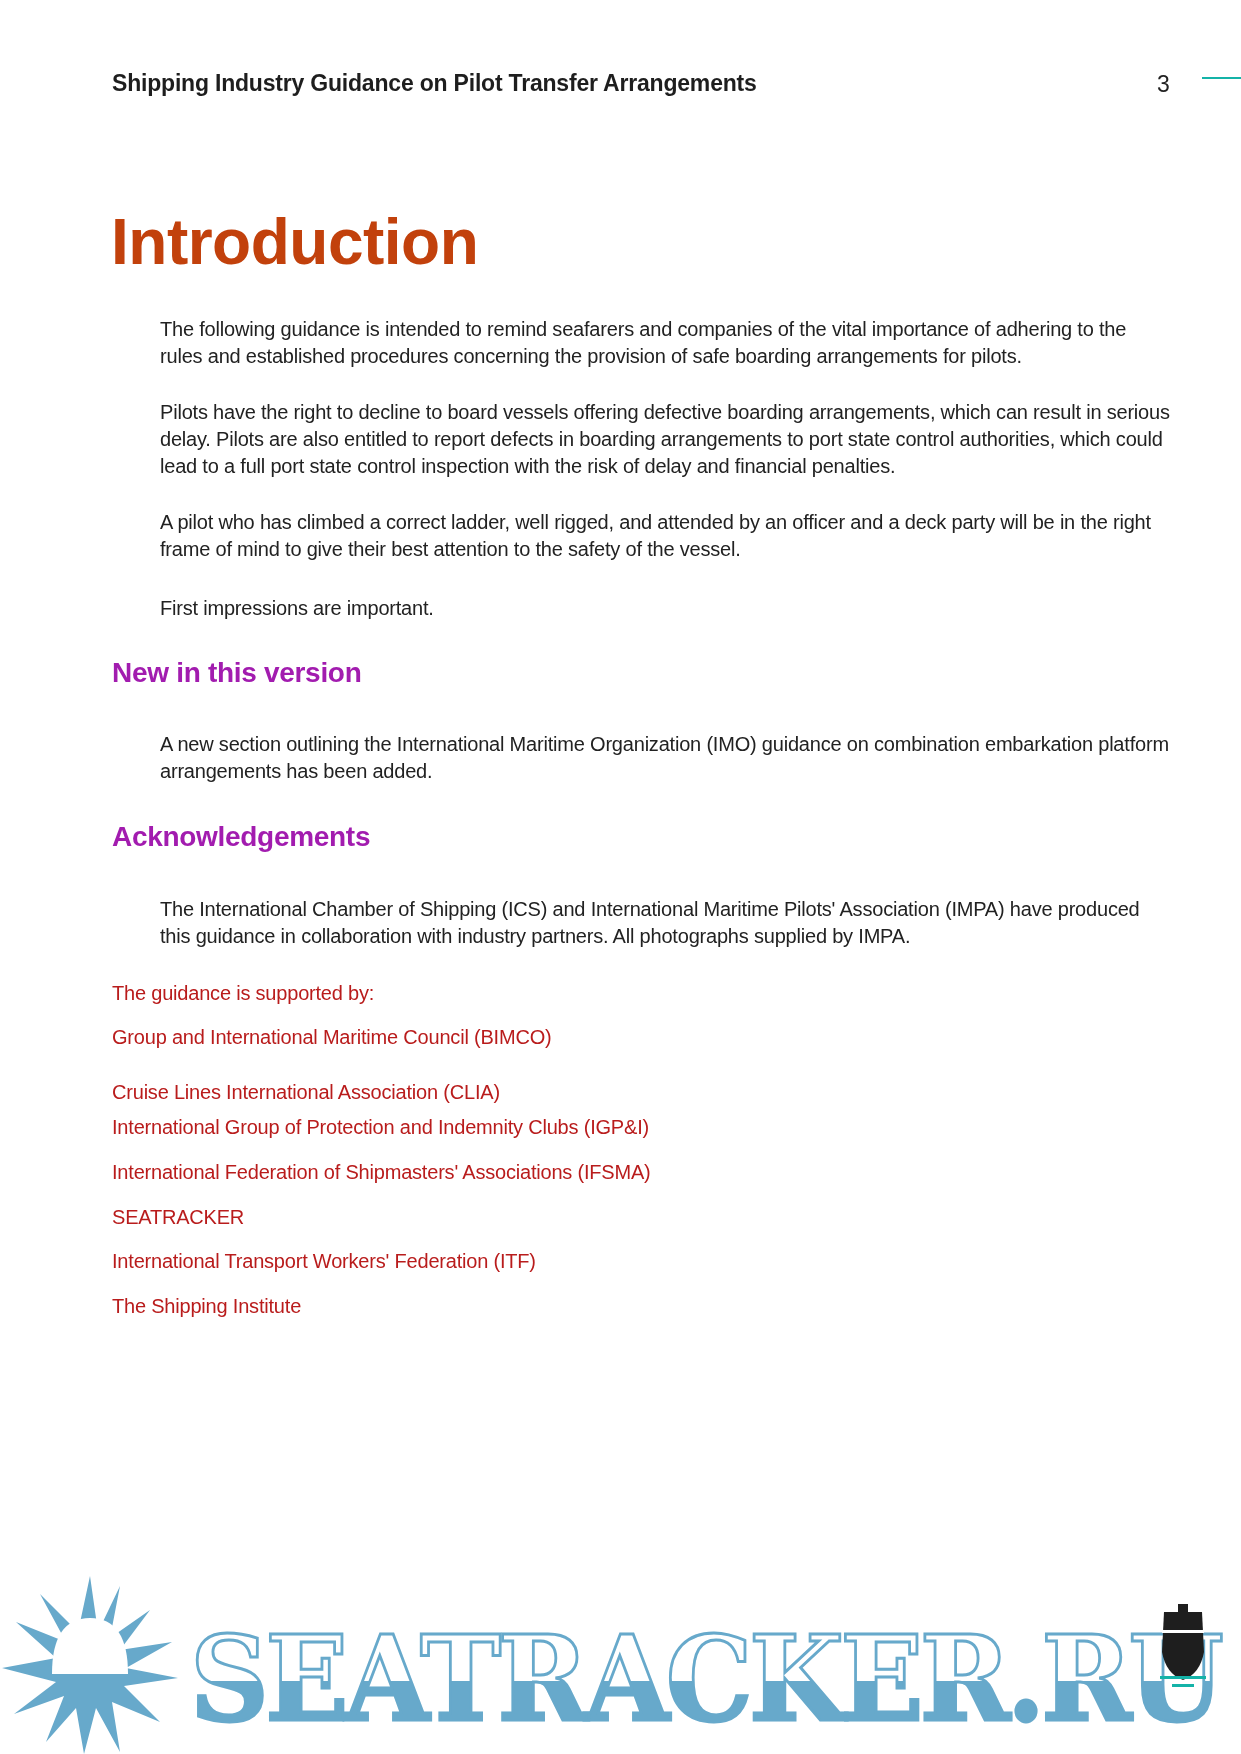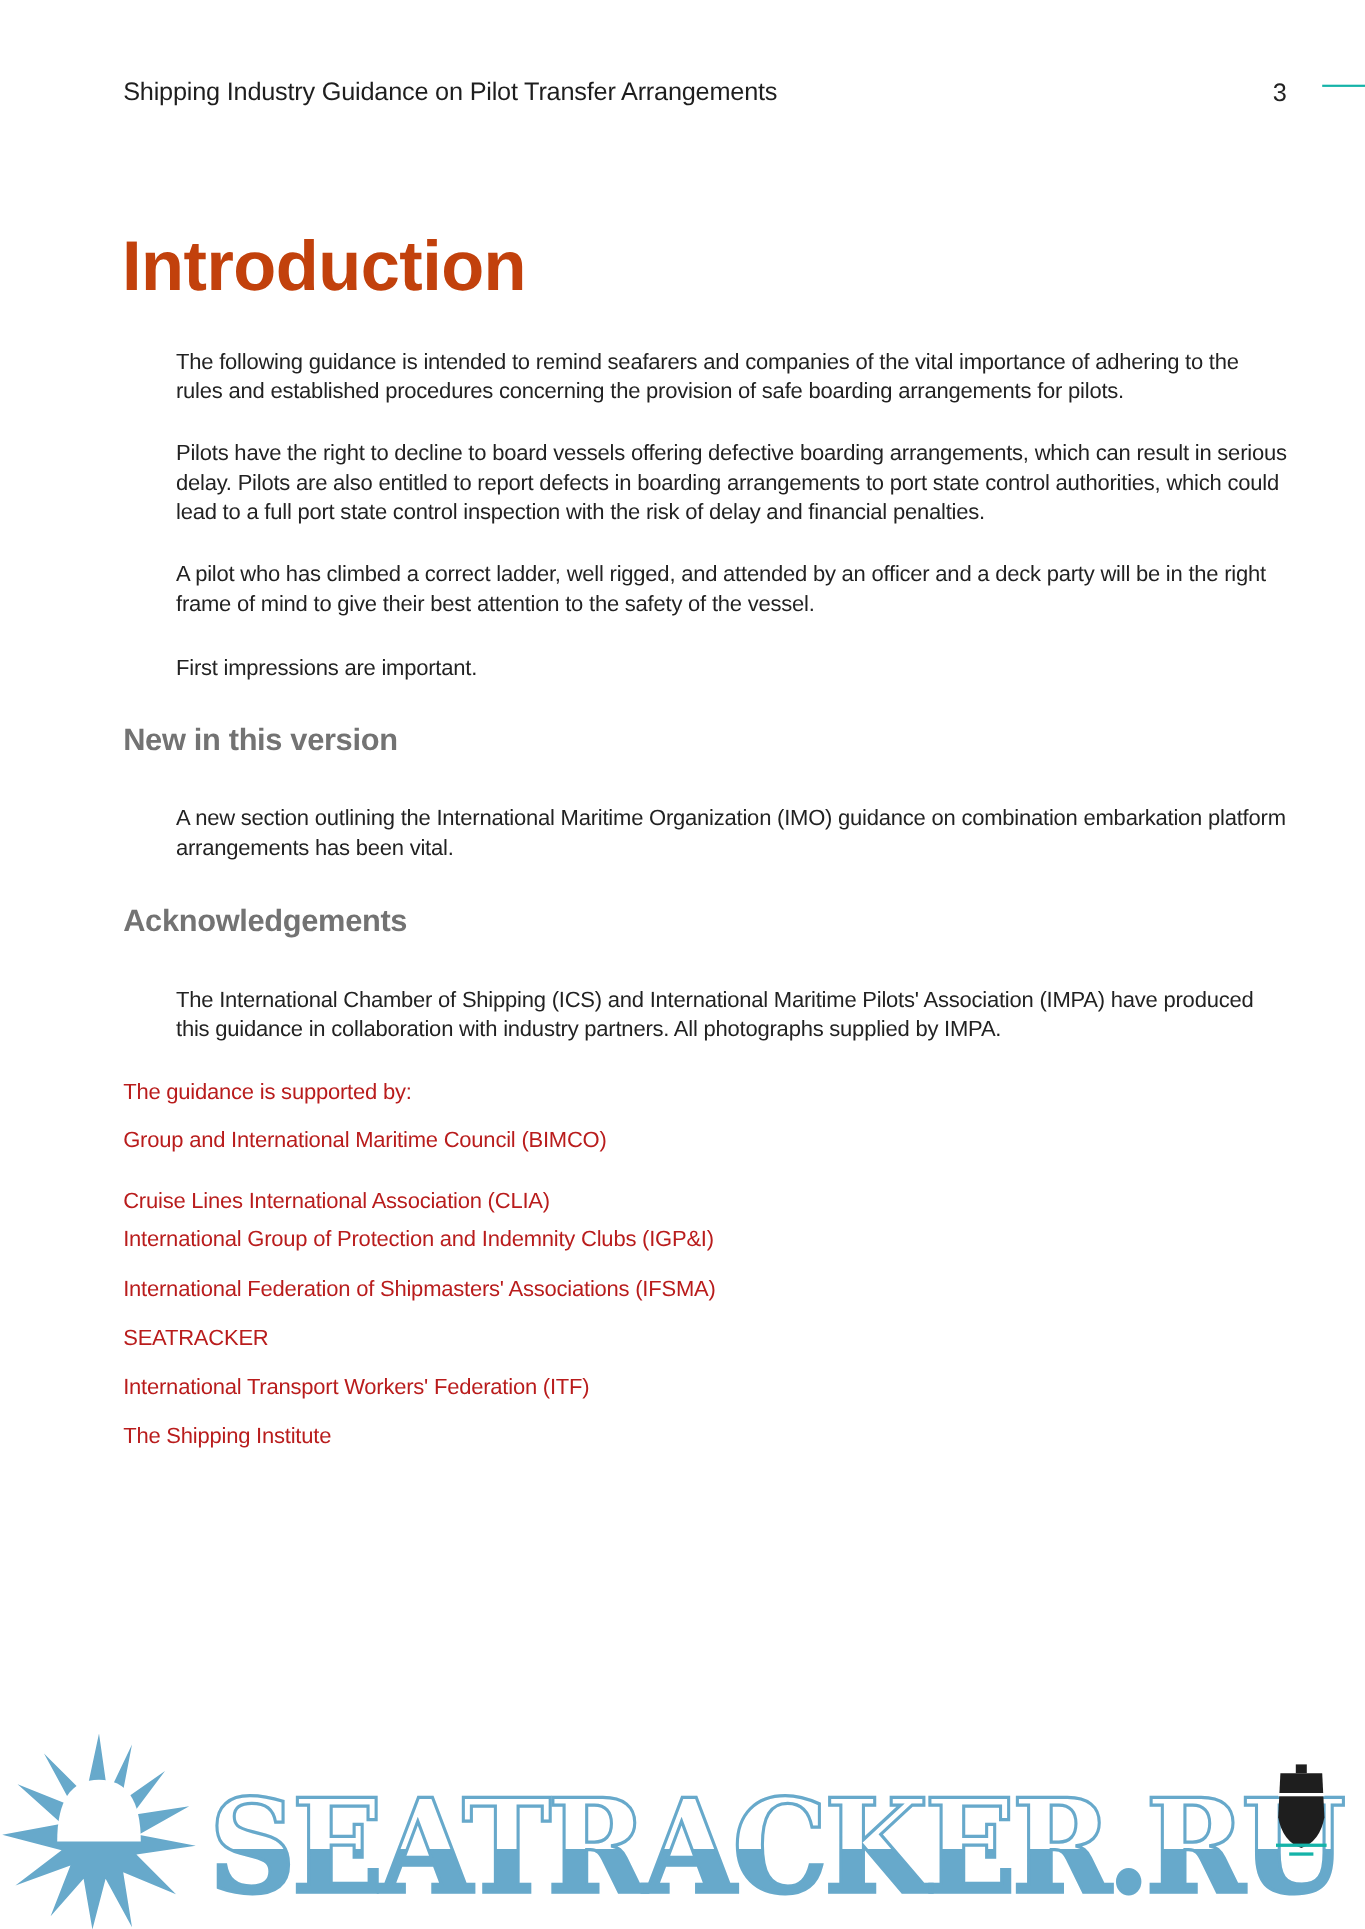--- a/index.html
+++ b/index.html
@@ -1,41 +1,41 @@
 <!DOCTYPE html>
 <html><head>
 <meta charset="utf-8">
 <style>
   html, body { margin: 0; padding: 0; background: #ffffff; }
   body { width: 1241px; height: 1754px; position: relative; overflow: hidden;
          font-family: "Liberation Sans", "DejaVu Sans", sans-serif; color: #1d1d1f; }
-  .header-title { position: absolute; left: 112px; top: 70px; font-size: 23px; font-weight: normal; color: #1e1e1e; letter-spacing: -0.2px; }
+  .header-title { position: absolute; left: 112px; top: 70px; font-size: 23px; font-weight: bold; color: #1e1e1e; letter-spacing: -0.2px; }
   .page-number { position: absolute; left: 1157px; top: 71px; font-size: 23px; color: #222; }
   .accent-line { position: absolute; left: 1202px; top: 77px; width: 39px; height: 2px; background: #14b3a8; }
   .h1 { position: absolute; left: 111px; top: 205px; font-size: 64px; font-weight: bold; color: #c2410c; letter-spacing: -0.5px; }
-  .h2 { position: absolute; left: 112px; font-size: 28px; font-weight: bold; color: #737373; letter-spacing: -0.3px; }
+  .h2 { position: absolute; left: 112px; font-size: 28px; font-weight: bold; color: #a21caf; letter-spacing: -0.3px; }
   .para { position: absolute; left: 112px; width: 1010px; font-size: 20px; line-height: 27px; color: #222; letter-spacing: -0.2px; margin-left: 48px; }
   .list-item { position: absolute; left: 112px; font-size: 20px; color: #b91c1c; letter-spacing: -0.2px; }
   .watermark { position: absolute; left: 0; top: 1572px; width: 1241px; height: 182px; }
 </style>
 </head>
 <body>
 
 <div class="header-title">Shipping Industry Guidance on Pilot Transfer Arrangements</div>
 <div class="page-number">3</div>
 <div class="accent-line"></div>
 
 <div class="h1">Introduction</div>
 <div class="para" style="top:316px">The following guidance is intended to remind seafarers and companies of the vital importance of adhering to the rules and established procedures concerning the provision of safe boarding arrangements for pilots.</div>
 <div class="para" style="top:399px">Pilots have the right to decline to board vessels offering defective boarding arrangements, which can result in serious delay. Pilots are also entitled to report defects in boarding arrangements to port state control authorities, which could lead to a full port state control inspection with the risk of delay and financial penalties.</div>
 <div class="para" style="top:509px">A pilot who has climbed a correct ladder, well rigged, and attended by an officer and a deck party will be in the right frame of mind to give their best attention to the safety of the vessel.</div>
 <div class="para" style="top:595px">First impressions are important.</div>
 
 <div class="h2" style="top:657px">New in this version</div>
-<div class="para" style="top:731px">A new section outlining the International Maritime Organization (IMO) guidance on combination embarkation platform arrangements has been vital.</div>
+<div class="para" style="top:731px">A new section outlining the International Maritime Organization (IMO) guidance on combination embarkation platform arrangements has been added.</div>
 
 <div class="h2" style="top:821px">Acknowledgements</div>
 <div class="para" style="top:896px">The International Chamber of Shipping (ICS) and International Maritime Pilots' Association (IMPA) have produced this guidance in collaboration with industry partners. All photographs supplied by IMPA.</div>
 <div class="list-item" style="top:982px">The guidance is supported by:</div>
 <div class="list-item" style="top:1026px">Group and International Maritime Council (BIMCO)</div>
 <div class="list-item" style="top:1081px">Cruise Lines International Association (CLIA)</div>
 <div class="list-item" style="top:1116px">International Group of Protection and Indemnity Clubs (IGP&amp;I)</div>
 <div class="list-item" style="top:1161px">International Federation of Shipmasters' Associations (IFSMA)</div>
 <div class="list-item" style="top:1206px">SEATRACKER</div>
 <div class="list-item" style="top:1250px">International Transport Workers' Federation (ITF)</div>

